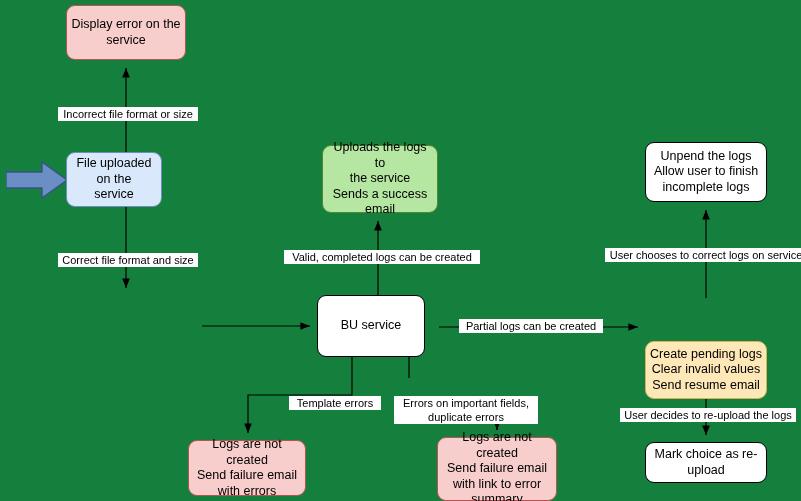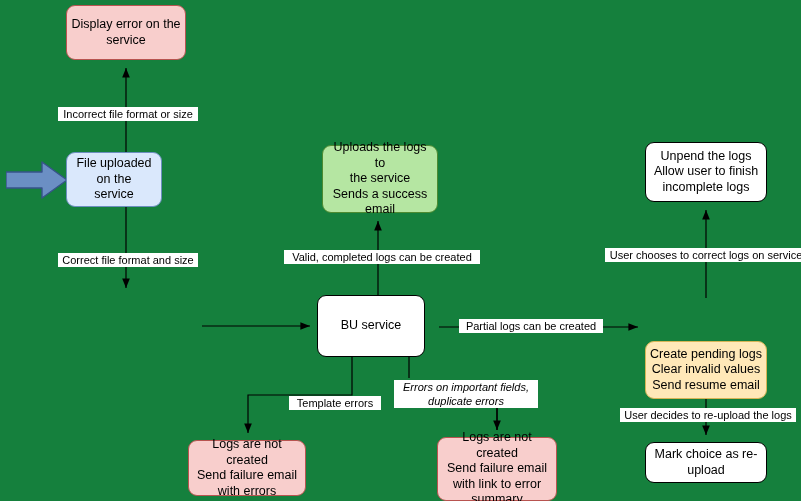--- a/index.html
+++ b/index.html
@@ -149,20 +149,20 @@
   <div class="edge-label" style="left:58px; top:107px; width:136px;">Incorrect file format or size</div>
 
   <div class="edge-label" style="left:58px; top:253px; width:136px;">Correct file format and size</div>
 
   <div class="edge-label" style="left:284px; top:250px; width:192px;">Valid, completed logs can be created</div>
 
   <div class="edge-label" style="left:459px; top:319px; width:140px;">Partial logs can be created</div>
 
   <div class="edge-label" style="left:289px; top:396px; width:88px;">Template errors</div>
 
-  <div class="edge-label" style="left:394px; top:380px; width:140px;font-style:italic;">Errors on important fields,
+  <div class="edge-label" style="left:394px; top:396px; width:140px;">Errors on important fields,
 duplicate errors</div>
 
   <div class="edge-label" style="left:605px; top:248px; width:198px;">User chooses to correct logs on service</div>
 
   <div class="edge-label" style="left:620px; top:408px; width:172px;">User decides to re-upload the logs</div>
 
 </div>
 
 </body></html>

